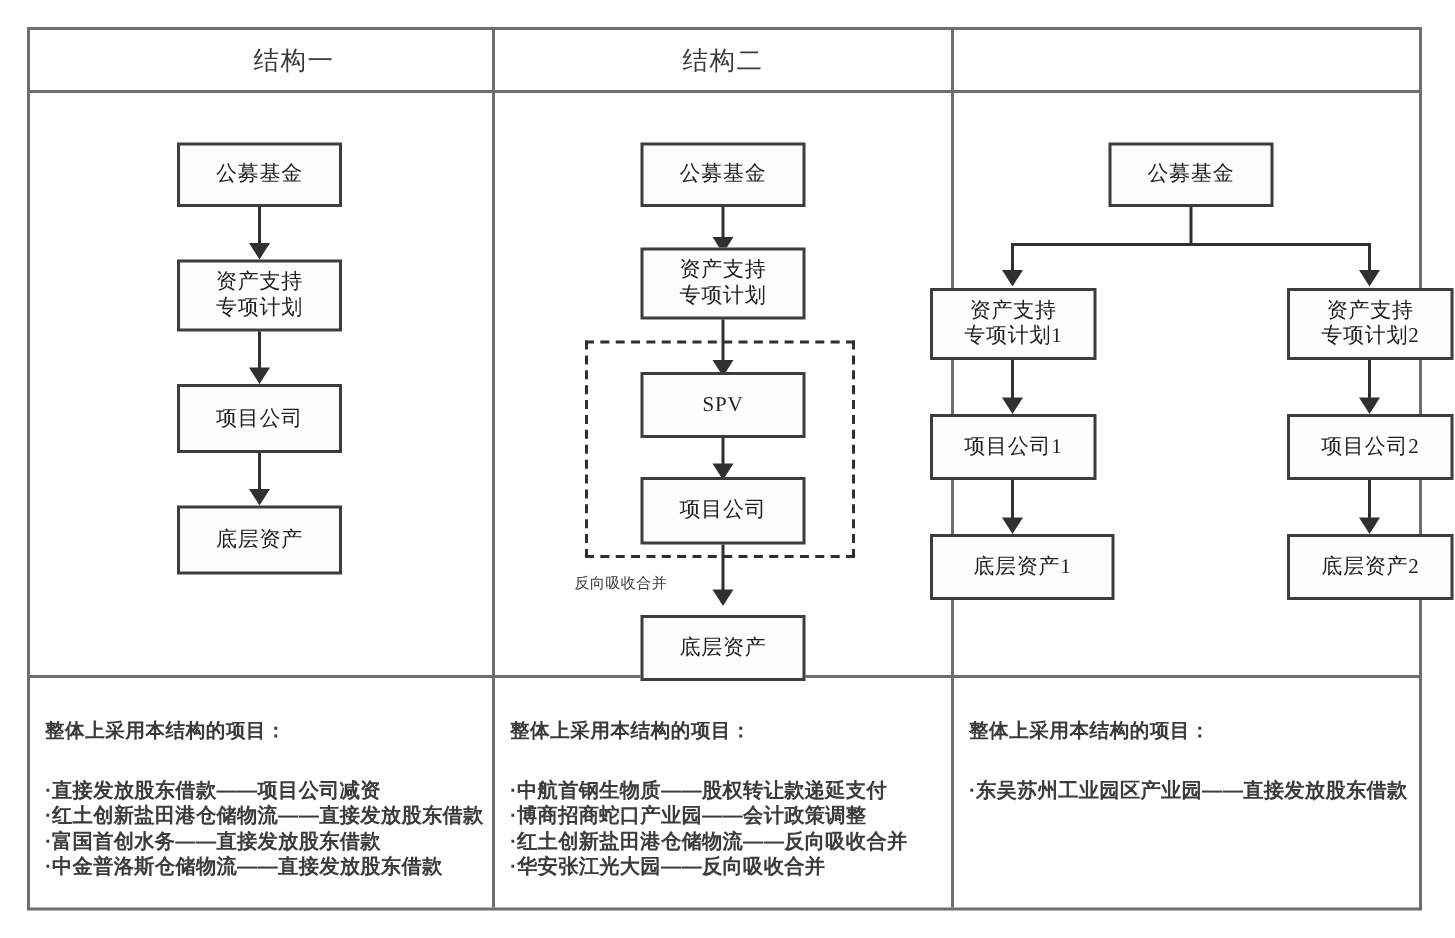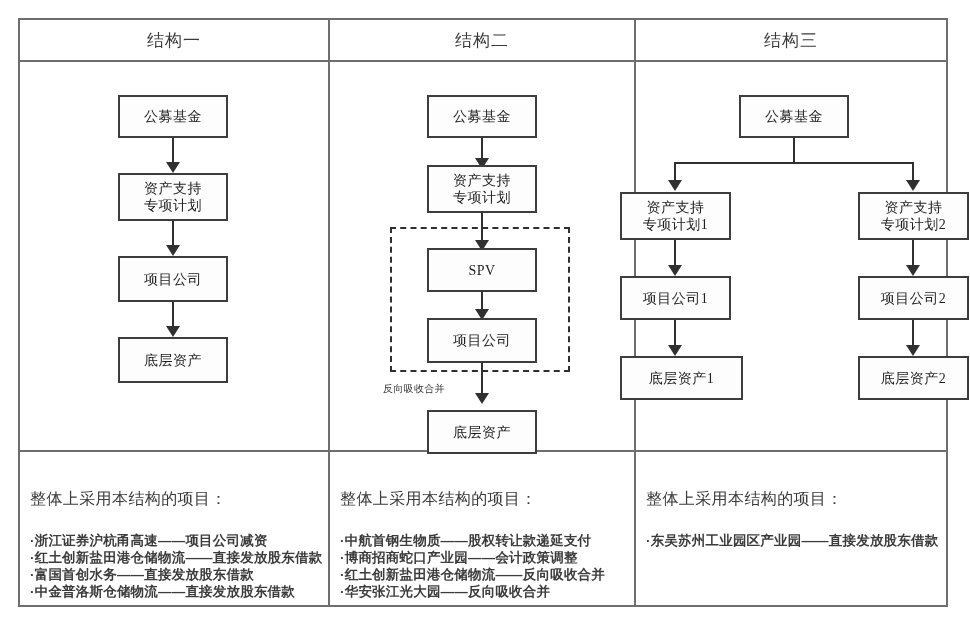--- a/index.html
+++ b/index.html
@@ -143,25 +143,25 @@
     height: 151px;
   }
   .list-cell {
     position: absolute;
     top: 0;
     height: 100%;
     box-sizing: border-box;
     padding: 20px 0 0 10px;
   }
   .list-title {
-    font-size: 16px;
-    font-weight: normal;
+    font-size: 13px;
+    font-weight: bold;
     color: #3a3a3a;
     letter-spacing: 0.4px;
-    margin: 15px 0 22px 0;
+    margin: 4px 0 22px 0;
     white-space: nowrap;
   }
   .list-items {
     margin: 0;
     padding: 0;
     list-style: none;
   }
   .list-items li {
     font-size: 13.5px;
     font-weight: bold;
@@ -171,23 +171,22 @@
     letter-spacing: 0.2px;
   }
 </style>
 </head>
 <body>
 
 <div class="page">
   <div class="table">
 
     <div class="header-row">
-      <div class="header-cell" style="left:0; width:308px;">结构一</div>
+      <div class="header-cell" style="left:0; width:308px;padding-left:22px;">结构一</div>
       <div class="header-cell" style="left:310px; width:304px;">结构二</div>
-      <div class="header-cell" style="left:616px; width:310px;">结构三</div>
     </div>
 
     <div class="vdiv" style="left:308px;"></div>
     <div class="vdiv" style="left:614px;"></div>
 
     <div class="hdiv" style="top:430px;"></div>
 
     <div class="diagram-area">
 
       <div class="col" style="left:0; width:308px;">
@@ -263,21 +262,21 @@
         <div class="node" style="left:-16px; top:294px; width:123px; height:44px;">底层资产1</div>
         <div class="node" style="left:222px; top:294px; width:111px; height:44px;">底层资产2</div>
       </div>
     </div>
 
     <div class="list-area">
 
       <div class="list-cell" style="left:0; width:308px;">
         <div class="list-title">整体上采用本结构的项目：</div>
         <ul class="list-items">
-          <li>·浙江证券沪杭甬高速——项目公司减资</li>
+          <li>·直接发放股东借款——项目公司减资</li>
           <li>·红土创新盐田港仓储物流——直接发放股东借款</li>
           <li>·富国首创水务——直接发放股东借款</li>
           <li>·中金普洛斯仓储物流——直接发放股东借款</li>
         </ul>
       </div>
 
       <div class="list-cell" style="left:310px; width:304px;">
         <div class="list-title">整体上采用本结构的项目：</div>
         <ul class="list-items">
           <li>·中航首钢生物质——股权转让款递延支付</li>

